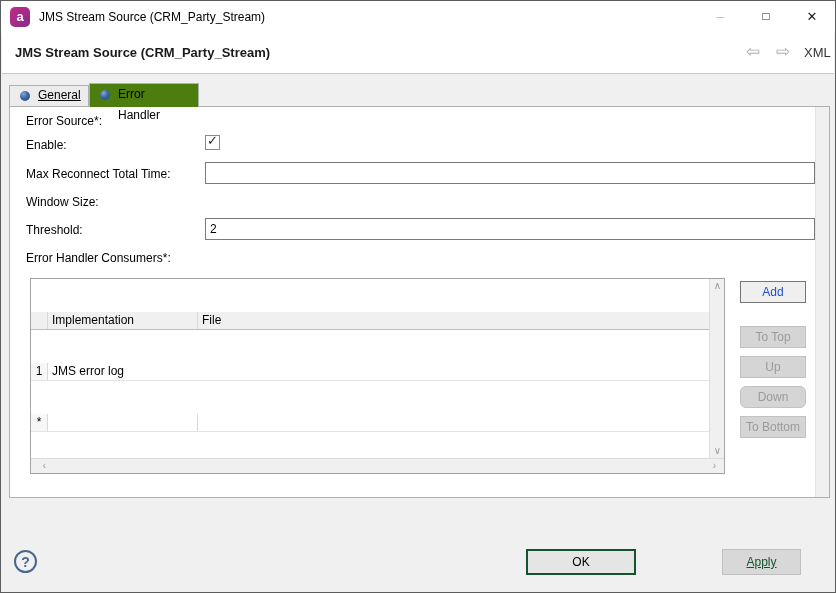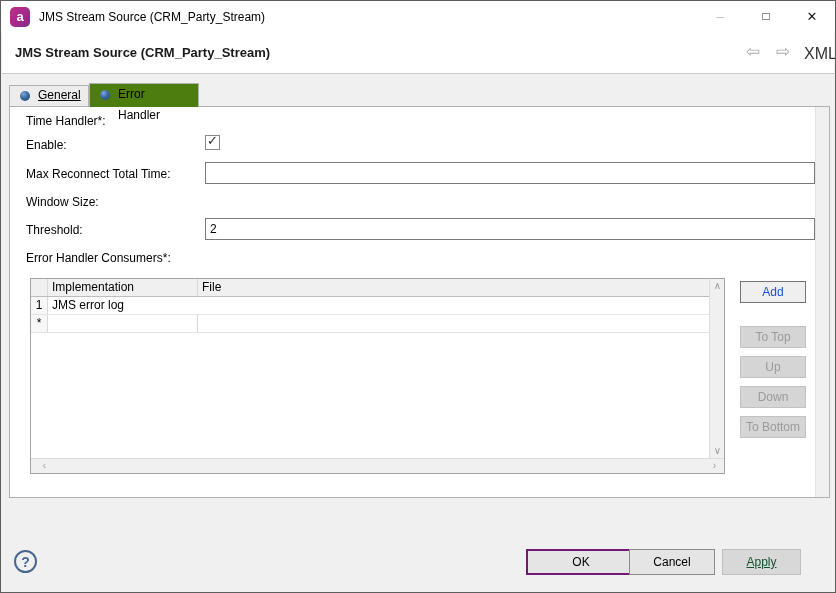--- a/index.html
+++ b/index.html
@@ -20,21 +20,21 @@
   .win-btn { position:absolute; top:0; width:46px; height:31px; text-align:center; line-height:31px; font-size:13px; }
   #btn-min { left:696px; color:#b9b9b9; }
   #btn-max { left:742px; color:#1a1a1a; font-size:12px; }
   #btn-close { left:788px; color:#1a1a1a; }
   
   #header { position:absolute; left:1px; top:32px; width:832px; height:41px; background:#ffffff; border-bottom:1px solid #c9c9c9; }
   #header-title { position:absolute; left:13px; top:12px; font-size:13px; font-weight:bold; color:#1a1a1a; }
   .nav-arrow { position:absolute; top:8px; font-size:17px; color:#ababab; }
   #nav-back { left:744px; }
   #nav-fwd { left:774px; }
-  #xml-link { position:absolute; left:802px; top:12px; font-size:16px; color:#333; letter-spacing:0px; font-family:"Liberation Sans",sans-serif; }
+  #xml-link { position:absolute; left:802px; top:12px; font-size:13px; color:#333; letter-spacing:0px; font-family:"Liberation Sans",sans-serif; }
   
   .tab {
     position:absolute; height:23px; background:#f0f0f0;
     border:1px solid #b0b0b0; border-bottom:none;
     font-size:12px; color:#000; padding:0 10px 0 28px; line-height:21px;
   }
   #tab-general { left:8px; top:84px; width:80px; z-index:1; background:#ececec; height:21px; line-height:19px;text-decoration:underline; }
   #tab-error { left:88px; top:82px; width:110px; z-index:3; background:#4d7c0f; height:24px; }
   .tab-dot {
     position:absolute; left:10px; top:6px; width:10px; height:10px; border-radius:50%;
@@ -66,21 +66,21 @@
   #lbl-maxreconnect { top:60px; } #field-maxreconnect { top:55px; }
   #lbl-windowsize { top:88px; }  #field-windowsize { top:83px; }
   #lbl-threshold { top:116px; }  #field-threshold { top:111px; }
   #lbl-consumers { top:144px; }
   
   #consumers-table {
     position:absolute; left:20px; top:171px; width:695px; height:196px;
     border:1px solid #a3a3a3; background:#fff;
   }
   .t-area { position:absolute; left:0; top:0; right:15px; bottom:15px; overflow:hidden; }
-  .t-row { display:flex; height:18px; }
+  .t-row { display:flex; height:18px;margin-top:33px; }
   .t-row.header { background:#f0f0f0; border-bottom:1px solid #bdbdbd; }
   .t-cell { font-size:12px; line-height:17px; padding:0 4px; border-right:1px solid #d9d9d9; overflow:hidden; white-space:nowrap; }
   .t-row:not(.header) .t-cell { border-bottom:1px solid #e4e4e4; }
   .c-num { width:17px; flex:0 0 17px; text-align:center; padding:0 2px; background:#f7f7f7; }
   .t-row.header .c-num { background:#f0f0f0; }
   .c-impl { width:150px; flex:0 0 150px; }
   .c-name { flex:1 1 auto; border-right:none; }
   .vscroll {
     position:absolute; right:0; top:0; width:15px; bottom:15px;
     background:#f0f0f0; border-left:1px solid #dcdcdc;
@@ -95,34 +95,34 @@
   
   .side-btn {
     position:absolute; left:730px; width:66px; height:22px;
     font-size:12px; text-align:center; line-height:20px;
   }
   .side-btn.enabled { background:#efefef; border:1px solid #757575; color:#1d4ed8; }
   .side-btn.disabled { background:#d5d5d5; border:1px solid #c2c2c2; color:#9b9b9b; }
   #btn-add { top:174px; }
   #btn-totop { top:219px; }
   #btn-up { top:249px; }
-  #btn-down { top:279px; }
+  #btn-down { top:279px;border-radius:6px; }
   #btn-tobottom { top:309px; }
   
   #footer { position:absolute; left:0; top:497px; width:836px; height:96px; background:#f0f0f0; }
   #help-btn {
     position:absolute; left:13px; top:52px; width:23px; height:23px; border-radius:50%;
     border:2px solid #47688e; color:#47688e; font-size:14px; font-weight:bold;
     text-align:center; line-height:20px; background:transparent;
   }
   .footer-btn {
     position:absolute; top:51px; height:26px; font-size:12px; text-align:center;
     background:#e5e5e5; border:1px solid #8a8a8a; color:#000; line-height:24px;
   }
-  #btn-ok { left:525px; width:110px; border:2px solid #701a75; line-height:22px; }
+  #btn-ok { left:525px; width:110px; border:2px solid #14532d; line-height:22px; }
   #btn-cancel { left:628px; width:86px; }
   #btn-apply { left:721px; width:79px; background:#d8d8d8; border:1px solid #bfbfbf; color:#14532d;text-decoration:underline; }
 </style>
 </head>
 <body>
 
 <div id="window">
 
   <div id="titlebar">
     <div id="app-icon">a</div>
@@ -144,21 +144,21 @@
     <span>General</span>
   </div>
   <div class="tab" id="tab-error">
     <span class="tab-dot"></span>
     <span>Error Handler</span>
   </div>
 
   <div id="panel">
     <div id="panel-scroll-track"></div>
 
-    <span class="form-label" id="lbl-section">Time Handler*:</span>
+    <span class="form-label" id="lbl-section">Error Source*:</span>
 
     <span class="form-label" id="lbl-enable">Enable:</span>
     <div id="checkbox">
       <span class="check">✓</span>
     </div>
 
     <span class="form-label" id="lbl-maxreconnect">Max Reconnect Total Time:</span>
     <input class="text-field" id="field-maxreconnect" value="" style="">
 
     <span class="form-label" id="lbl-windowsize">Window Size:</span>
@@ -198,17 +198,16 @@
     <div class="side-btn enabled" id="btn-add">Add</div>
     <div class="side-btn disabled" id="btn-totop">To Top</div>
     <div class="side-btn disabled" id="btn-up">Up</div>
     <div class="side-btn disabled" id="btn-down">Down</div>
     <div class="side-btn disabled" id="btn-tobottom">To Bottom</div>
   </div>
 
   <div id="footer">
     <div id="help-btn">?</div>
     <div class="footer-btn" id="btn-ok">OK</div>
-    <div class="footer-btn" id="btn-cancel">Cancel</div>
     <div class="footer-btn" id="btn-apply">Apply</div>
   </div>
 
 </div>
 
 </body></html>

